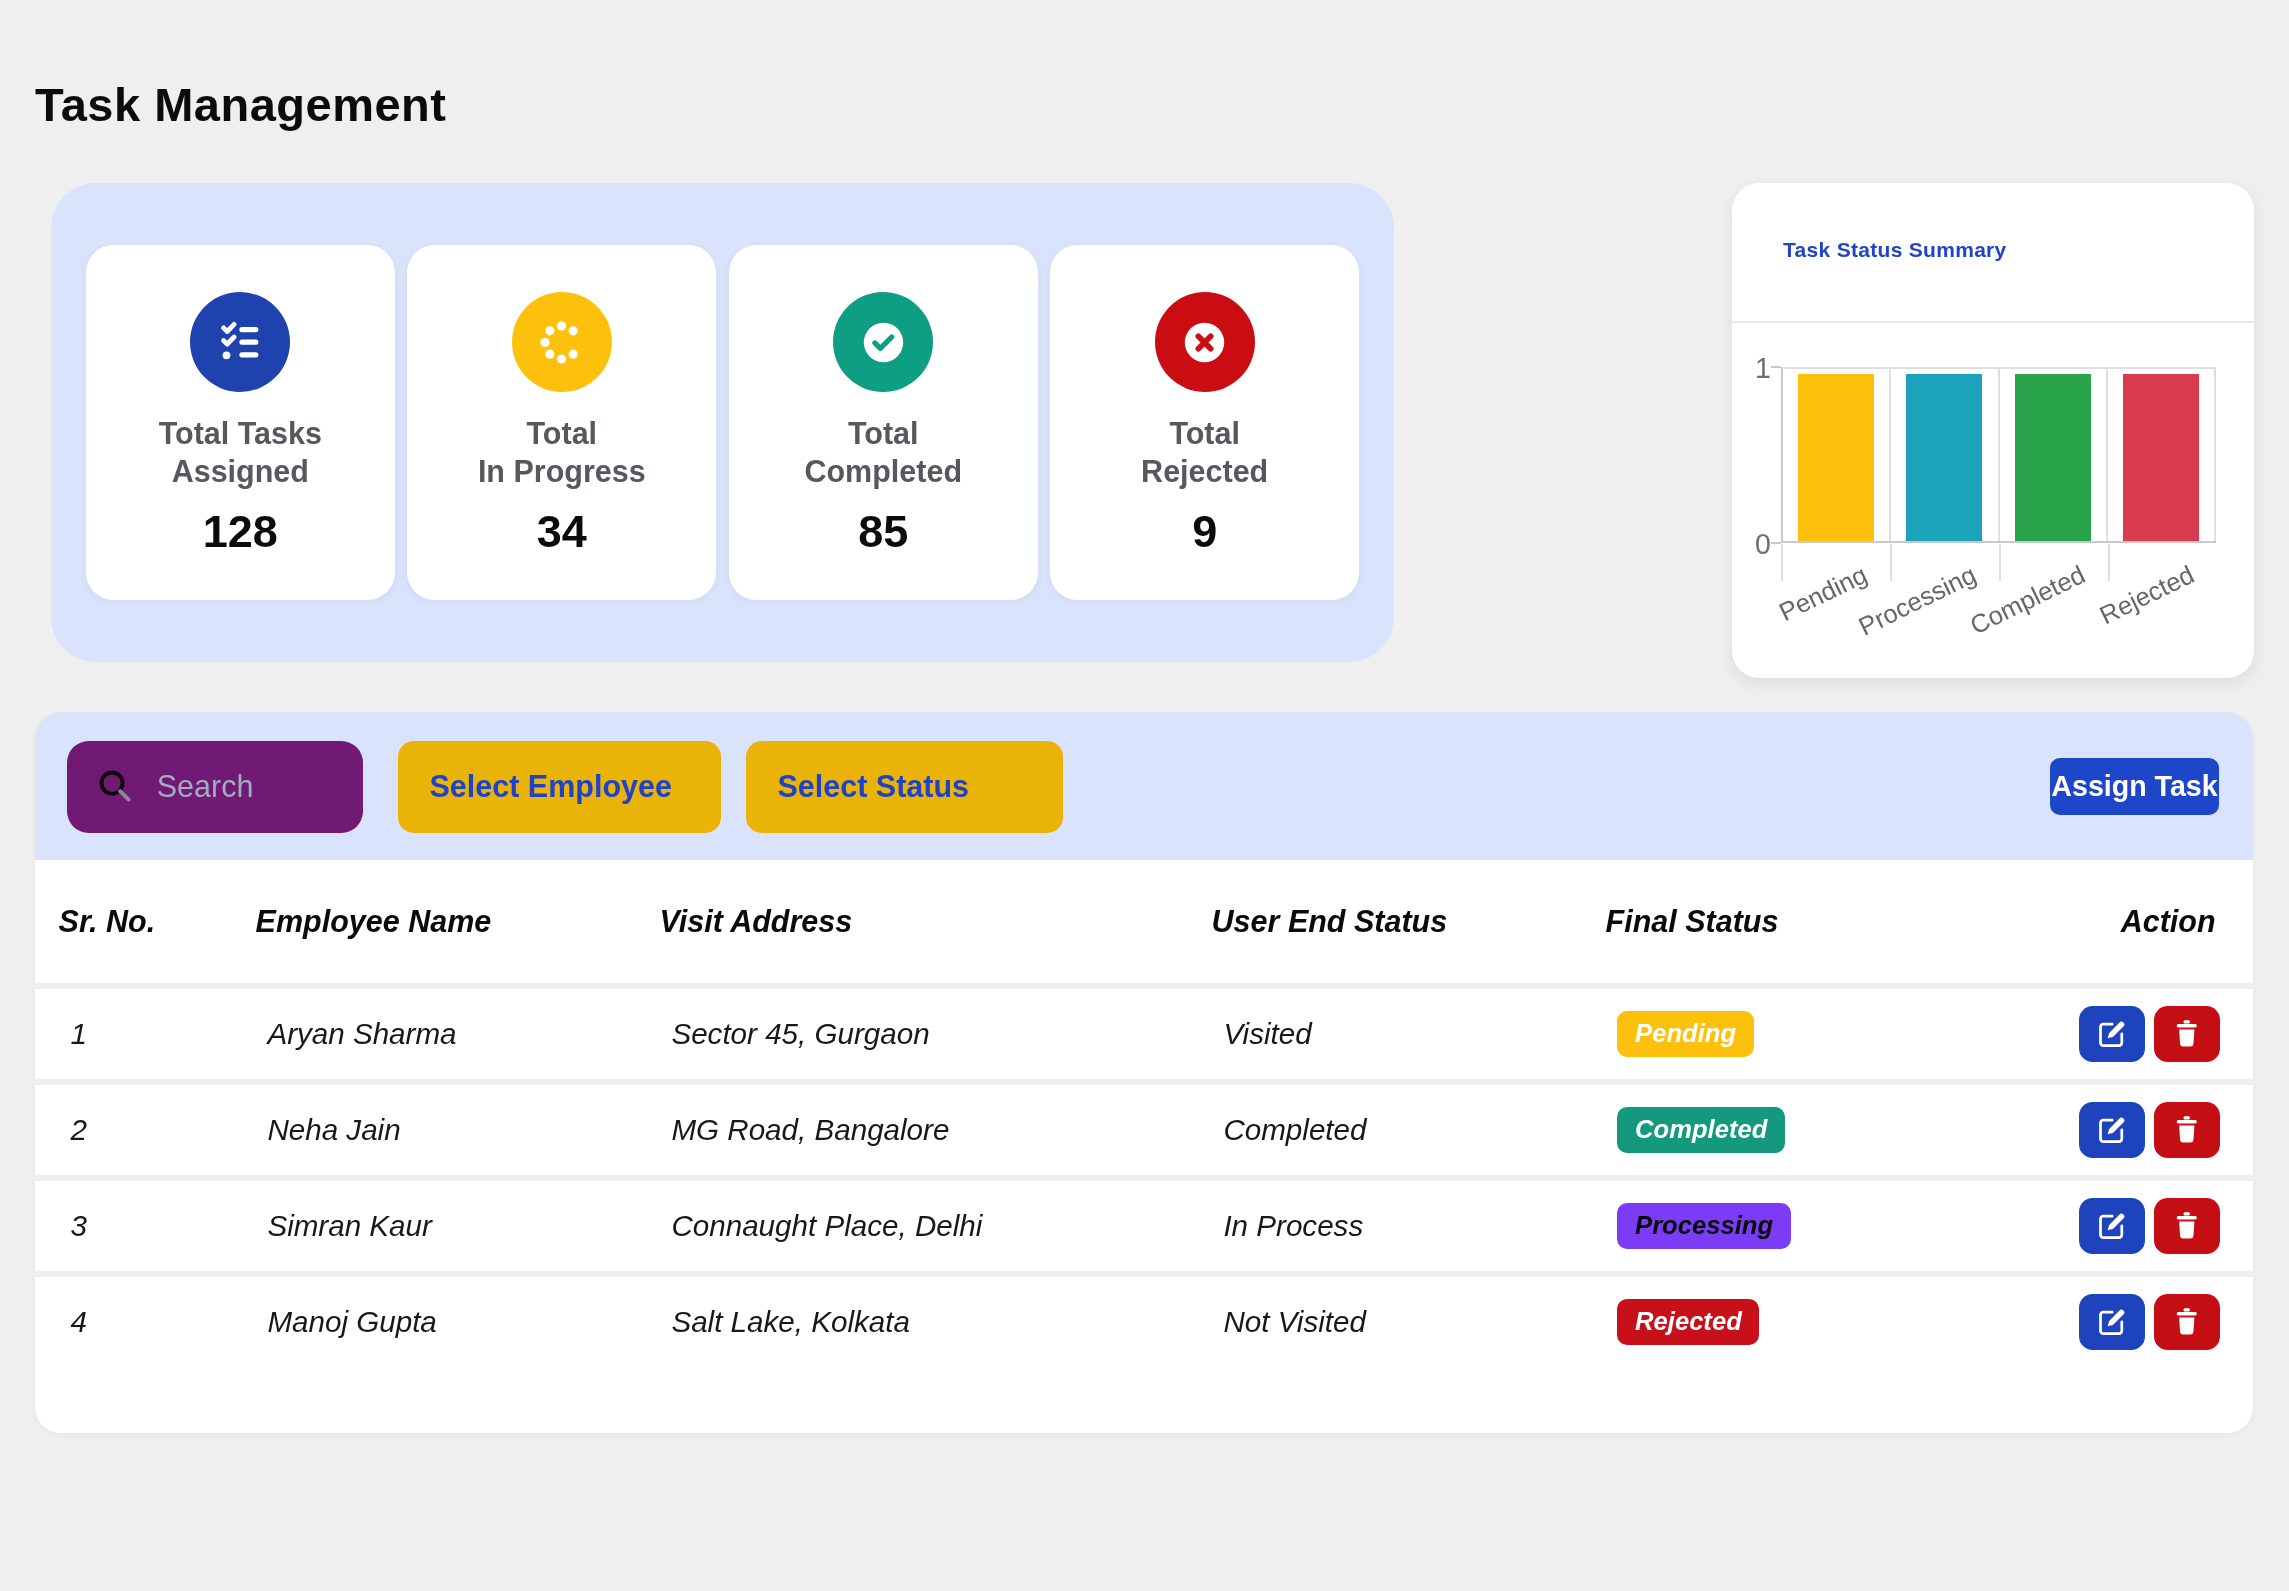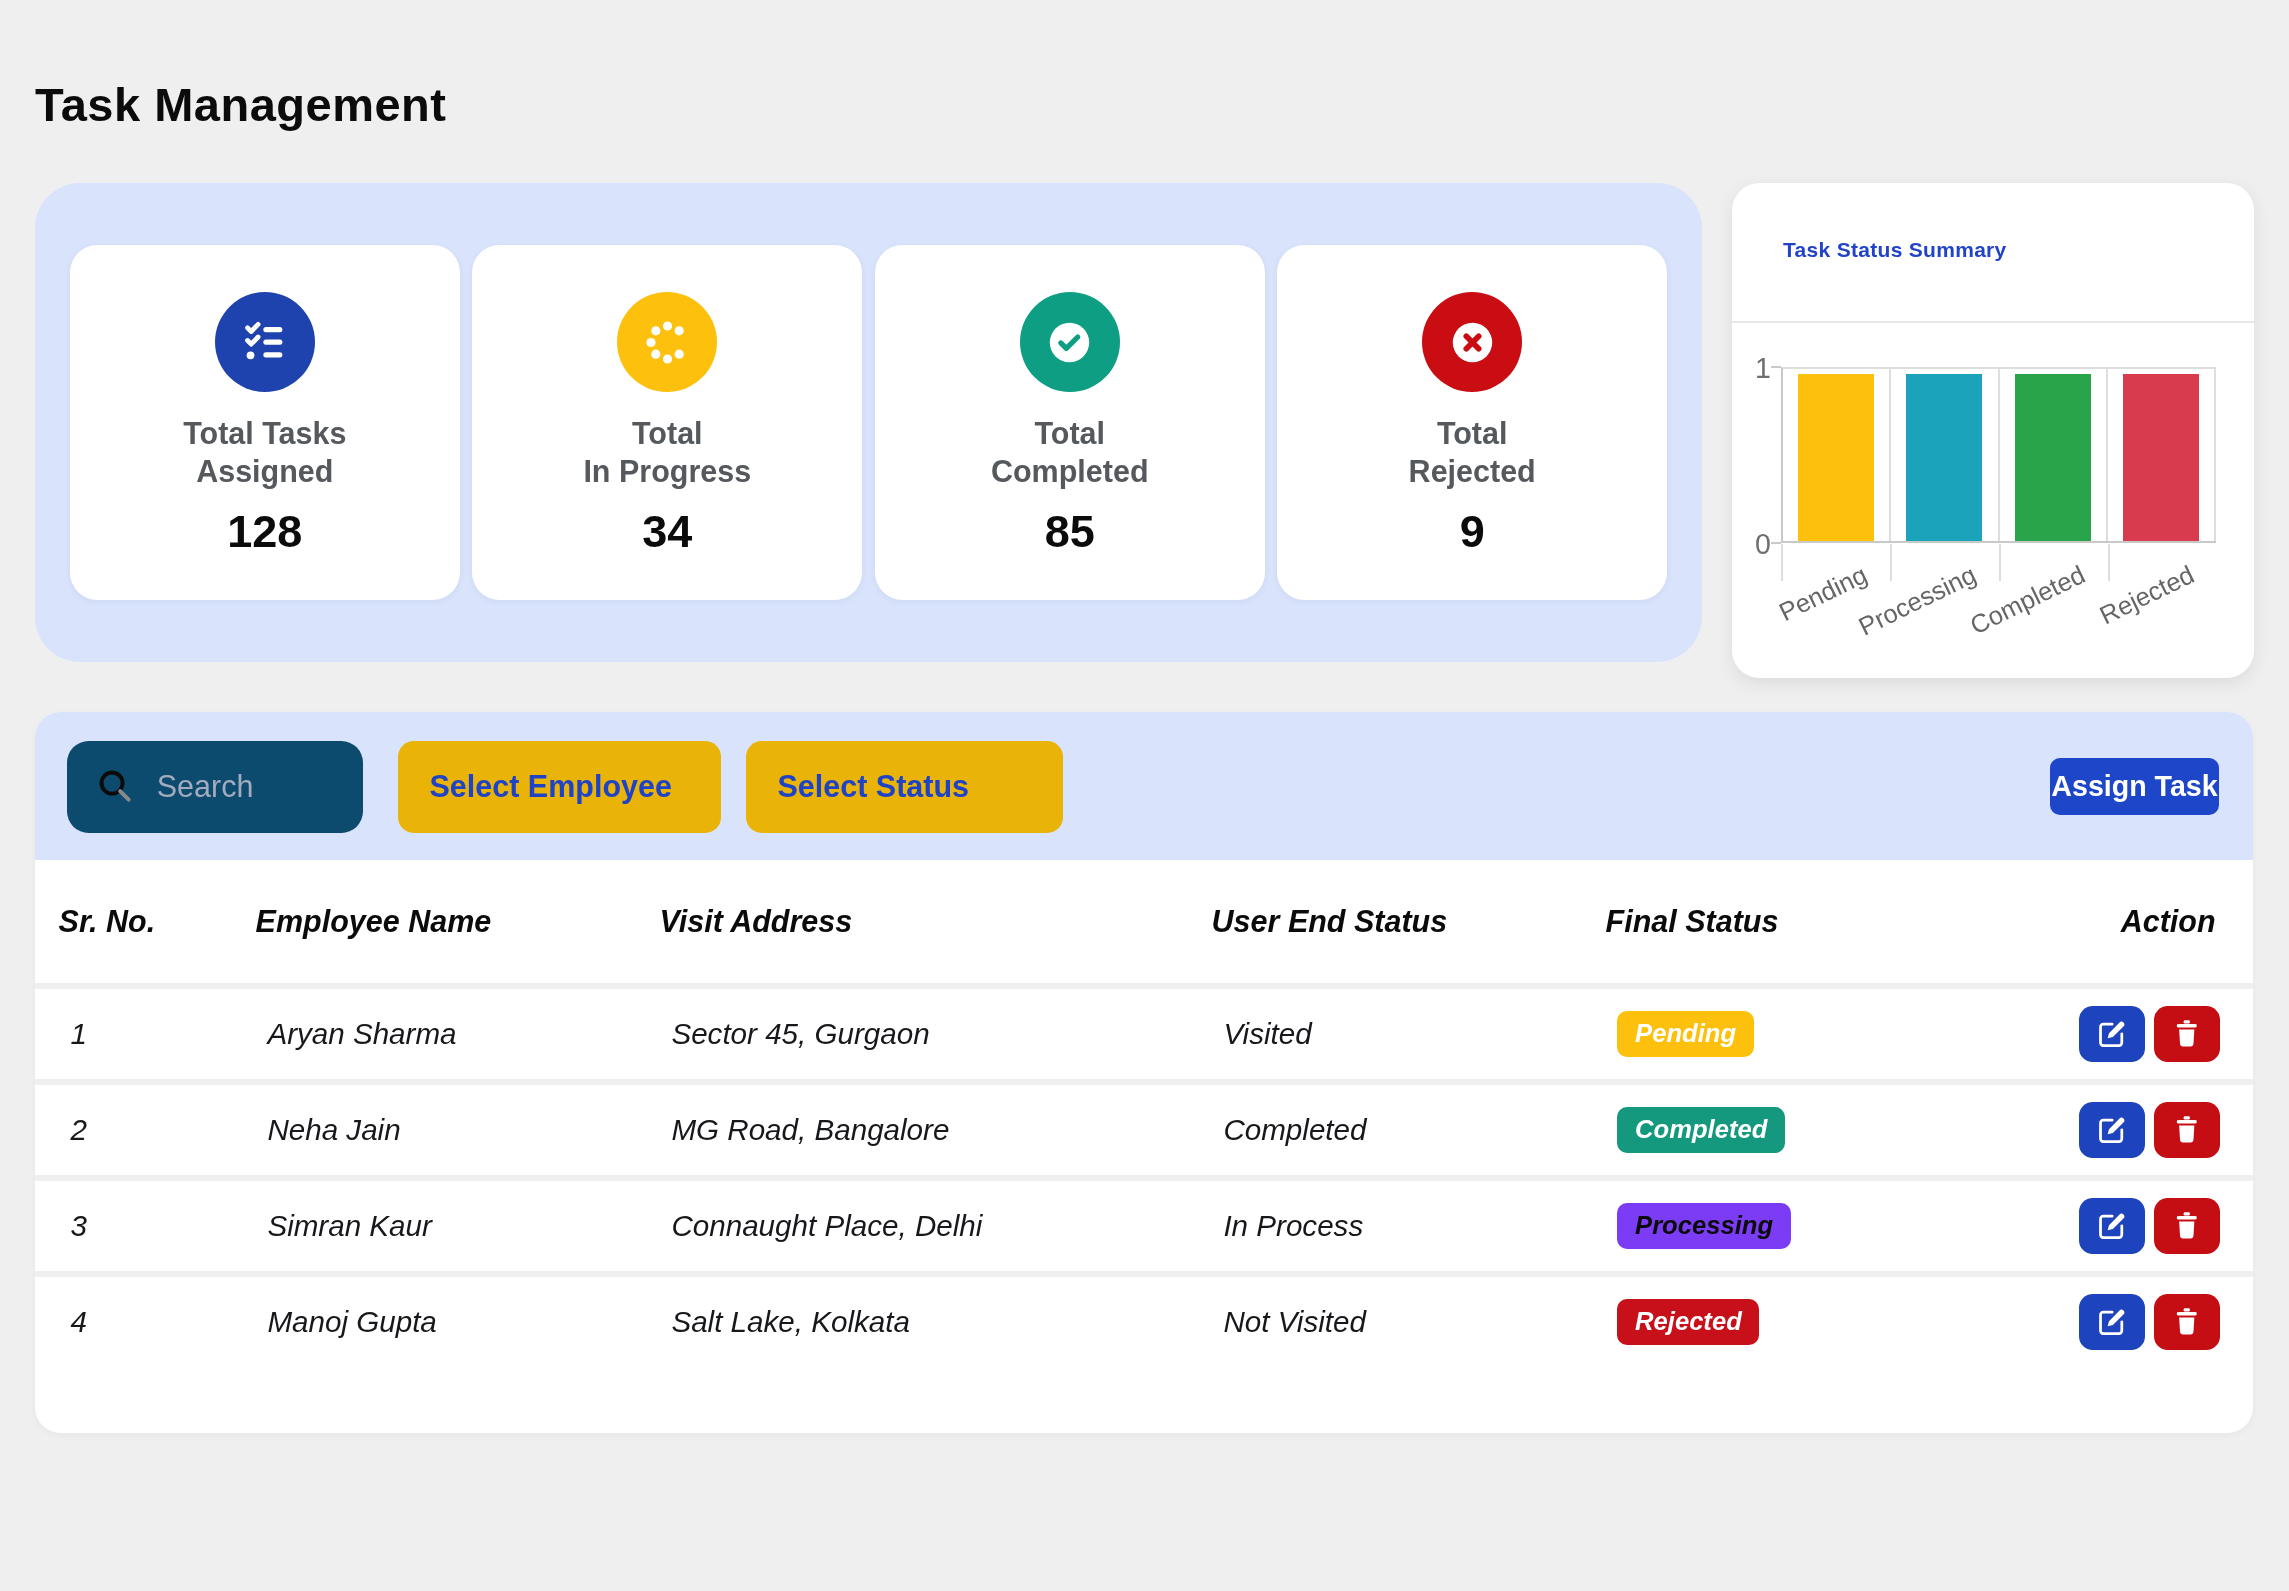--- a/index.html
+++ b/index.html
@@ -13,21 +13,21 @@
   }
 
   
   .page-title {
     position:absolute; left:35px; top:77px;
     font-size:47px; font-weight:800; color:#0b0b0b; letter-spacing:0.5px;
   }
 
   
   .stats-panel {
-    position:absolute; left:35px; top:183px; width:1667px; height:479px;
+    position:absolute; left:51px; top:183px; width:1343px; height:479px;
     background:#d9e3fb; border-radius:45px;
     display:flex; align-items:center; padding:0 35px; gap:12.8px;
   }
   .stat-card {
     width:392px; height:355px; background:#fff; border-radius:27.6px;
     box-shadow:0 2px 7.9px rgba(40,60,120,.06);
     display:flex; flex-direction:column; align-items:center;
   }
   .stat-icon-circle {
     width:100px; height:100px; border-radius:50%;
@@ -91,21 +91,21 @@
   .main-card {
     position:absolute; left:35px; top:712px; width:2218px; height:721px;
     background:#fff; border-radius:25.6px; overflow:hidden;
     box-shadow:0 2px 7.9px rgba(0,0,0,.04);
   }
   .filter-bar {
     position:relative; width:100%; height:148px; background:#d9e3fb;
   }
   .search-box {
     position:absolute; left:31.5px; top:28.6px; width:296px; height:92px;
-    background:#0c4a6e; border-radius:21.7px;
+    background:#701a75; border-radius:21.7px;
     display:flex; align-items:center; padding-left:29.6px; gap:21.7px;
   }
   .search-placeholder { font-size:30.5px; color:#a3abbe; }
   .select-box {
     position:absolute; top:28.6px; height:92px; background:#eab308; border-radius:15.8px;
     display:flex; align-items:center; padding-left:31.5px;
     font-size:30.5px; font-weight:700; color:#1f43c7;
   }
   .select-employee { left:363px; width:323px; }
   .select-status   { left:711px; width:317px; }

